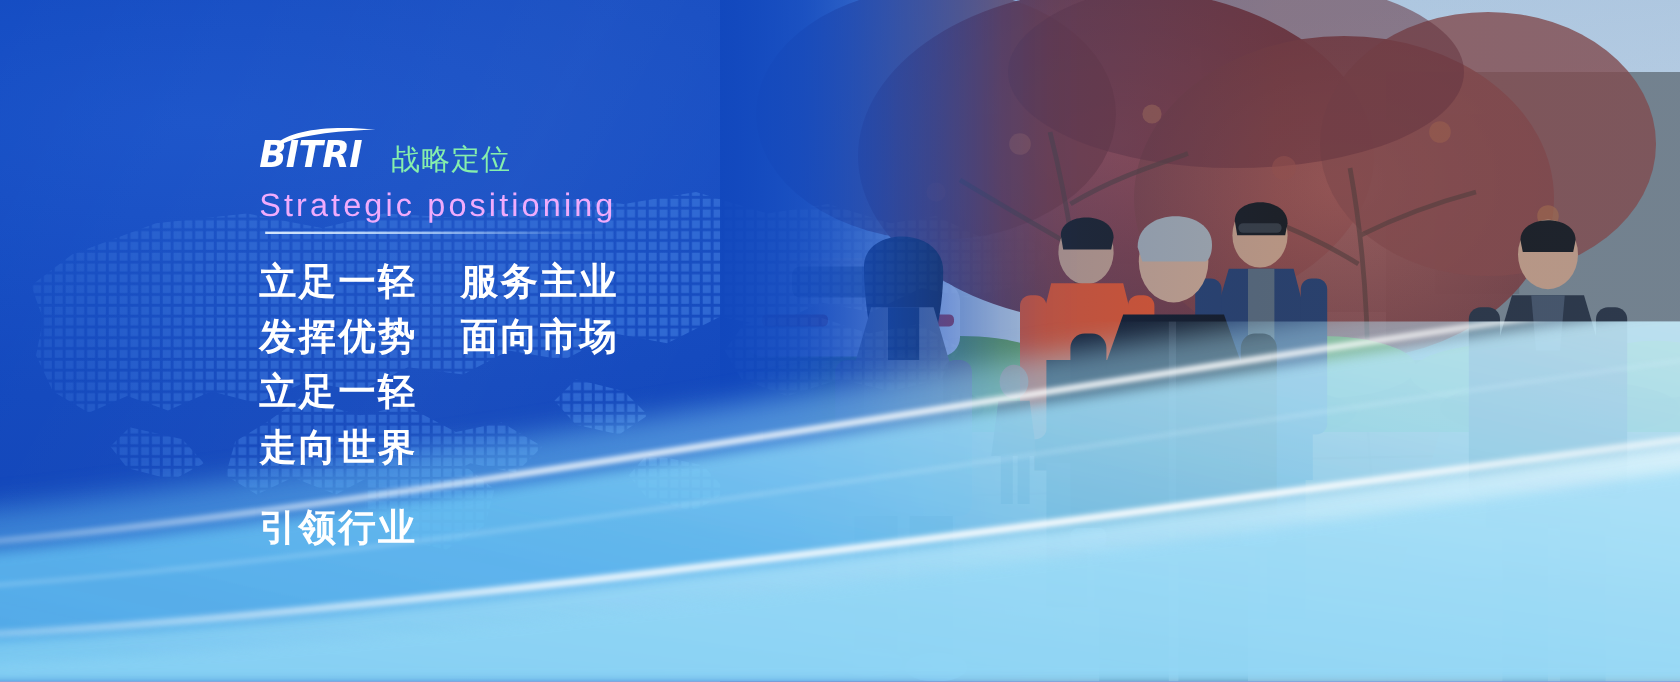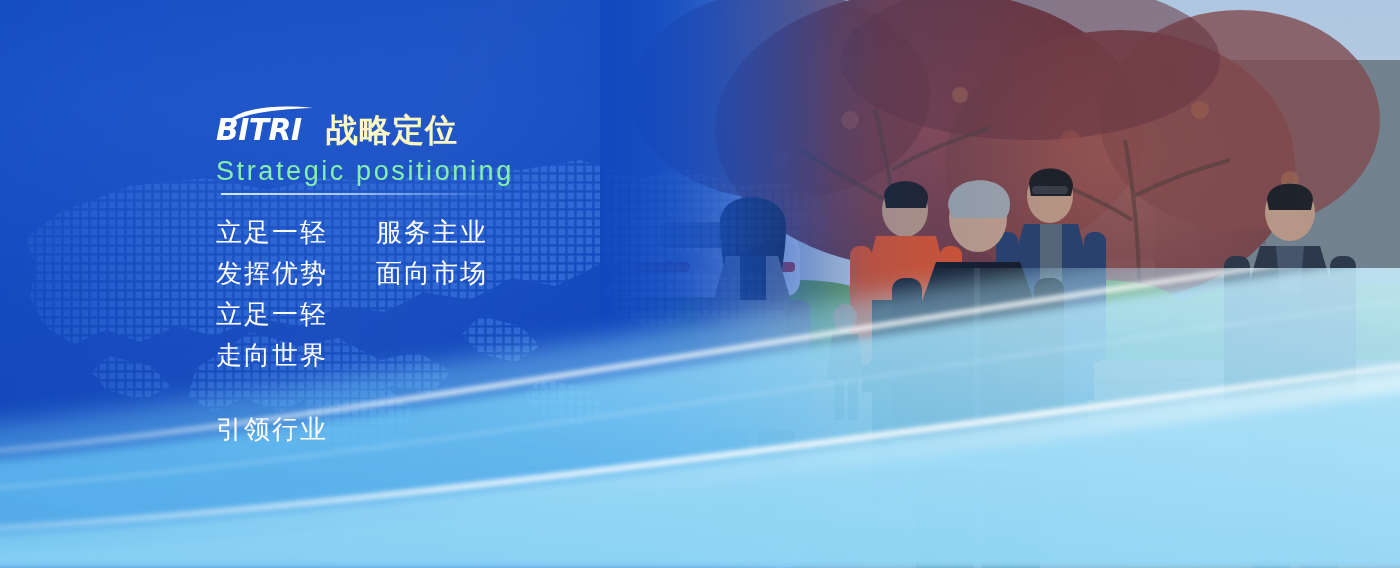--- a/index.html
+++ b/index.html
@@ -118,61 +118,62 @@
     font-style: italic;
     letter-spacing: -0.5px;
     color: #ffffff;
     line-height: 1;
     white-space: nowrap;
     transform: scaleX(0.96);
     transform-origin: left center;
   }
 
   .title-cn {
-    font-size: 32px;
-    font-weight: 700;
-    color: #fef9c3;
+    font-size: 24px;
+    font-weight: 400;
+    color: #86efac;
     line-height: 1;
     letter-spacing: 1px;
     white-space: nowrap;
     padding-bottom: 2px;
   }
 
   .subtitle {
     margin-top: 9px;
     font-size: 27px;
     font-weight: 400;
-    color: #86efac;
+    color: #f0abfc;
     letter-spacing: 2.6px;
     line-height: 1.05;
     white-space: nowrap;
   }
 
   .divider {
     margin-top: 8px;
     margin-left: 5px;
     width: 286px;
     height: 2px;
     background: linear-gradient(to right, rgba(222,238,255,0.95) 0%,
                 rgba(200,226,255,0.75) 45%, rgba(160,200,245,0.18) 85%,
                 rgba(160,200,245,0) 100%);
   }
 
   .slogans {
     margin-top: 24px;
   }
   .slogan-line {
     display: flex;
-    gap: 48px;
-    font-size: 26px;
+    gap: 36px;
+    font-size: 31px;
     color: #ffffff;
     letter-spacing: 2px;
     line-height: 1;
     margin-bottom: 15px;
     white-space: nowrap;
+    font-weight: bold;
   }
   .slogan-line:last-child { margin-bottom: 0; flex-direction: column; }
   .slogan-line .seg { display: block; }
 </style>
 </head>
 <body>
 
 <div class="banner">
 
   <div class="bg-base"></div>

